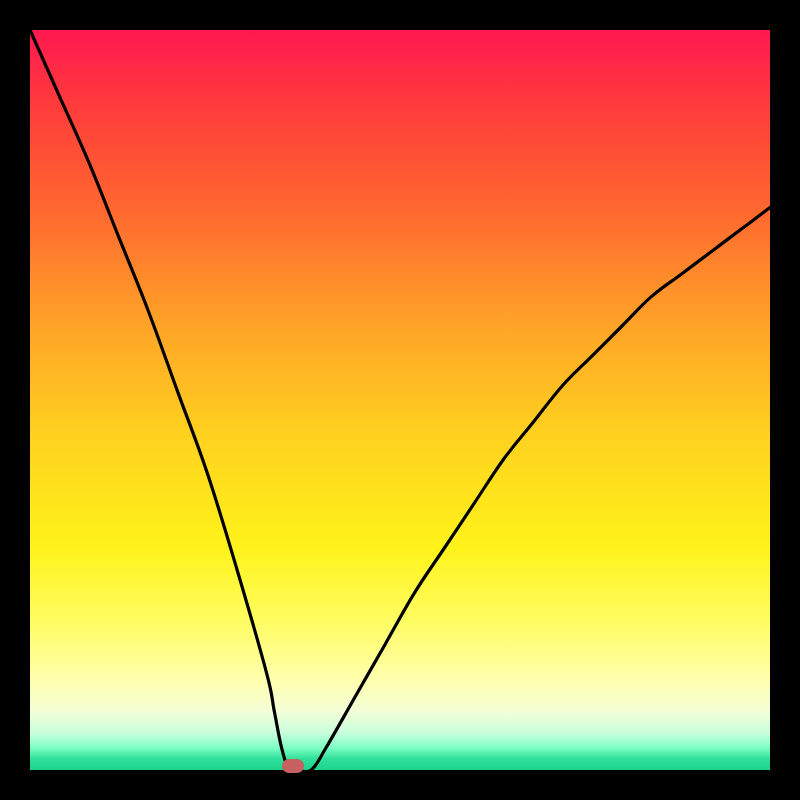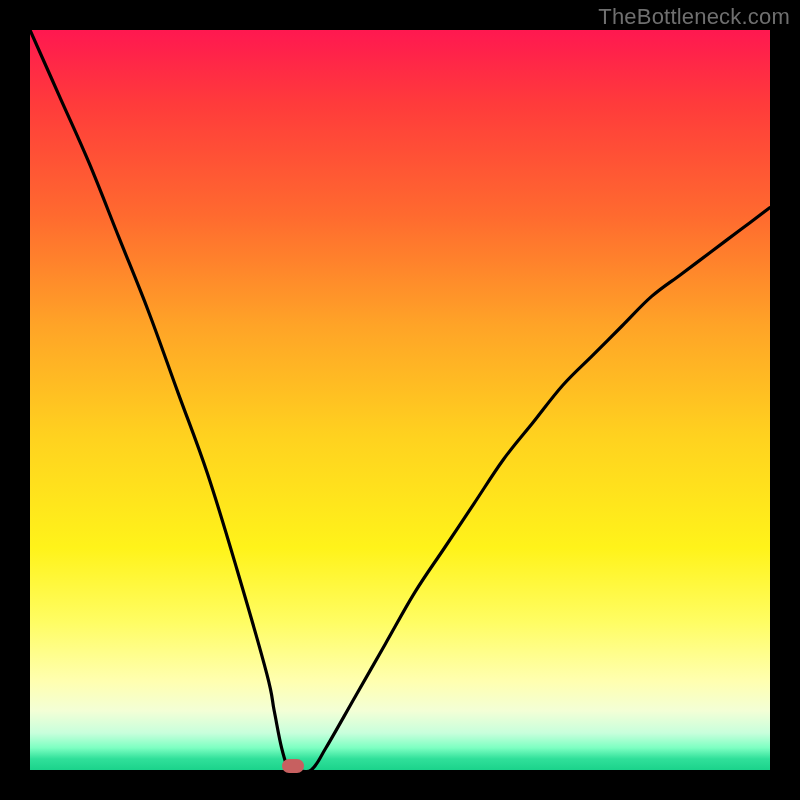--- a/index.html
+++ b/index.html
@@ -65,21 +65,20 @@
     height: 14px;
     background: #c76060;
     border-radius: 7px;
     transform: translate(-50%, -50%);
   }
 </style>
 </head>
 <body>
 
 <div class="frame">
-  <div class="watermark">TheBottleneck.com</div>
 
   <div class="plot">
 
     <svg class="curve" viewBox="0 0 740 740" preserveAspectRatio="none">
       <path id="curve-path" fill="none" stroke="#000000" stroke-width="3.2" stroke-linecap="round" stroke-linejoin="round" d="M 0.00 0.00 C 5.33 11.99, 18.94 42.62, 29.60 66.60 C 40.26 90.58, 48.54 107.89, 59.20 133.20 C 69.86 158.51, 78.14 180.56, 88.80 207.20 C 99.46 233.84, 107.74 253.23, 118.40 281.20 C 129.06 309.17, 137.34 333.30, 148.00 362.60 C 158.66 391.90, 166.94 412.03, 177.60 444.00 C 188.26 475.97, 196.54 504.24, 207.20 540.20 C 217.86 576.16, 230.14 618.49, 236.80 643.80 C 243.46 669.11, 241.54 667.48, 244.20 680.80 C 246.86 694.12, 248.94 707.14, 251.60 717.80 C 254.26 728.46, 256.34 736.00, 259.00 740.00 C 261.66 744.00, 262.40 740.00, 266.40 740.00 C 270.40 740.00, 275.87 744.00, 281.20 740.00 C 286.53 736.00, 288.01 731.12, 296.00 717.80 C 303.99 704.48, 314.94 684.65, 325.60 666.00 C 336.26 647.35, 344.54 632.85, 355.20 614.20 C 365.86 595.55, 374.14 579.72, 384.80 562.40 C 395.46 545.08, 403.74 533.98, 414.40 518.00 C 425.06 502.02, 433.34 489.58, 444.00 473.60 C 454.66 457.62, 462.94 443.85, 473.60 429.20 C 484.26 414.55, 492.54 405.52, 503.20 392.20 C 513.86 378.88, 522.14 367.19, 532.80 355.20 C 543.46 343.21, 551.74 336.26, 562.40 325.60 C 573.06 314.94, 581.34 306.66, 592.00 296.00 C 602.66 285.34, 610.94 275.72, 621.60 266.40 C 632.26 257.08, 640.54 252.19, 651.20 244.20 C 661.86 236.21, 670.14 229.99, 680.80 222.00 C 691.46 214.01, 699.74 207.79, 710.40 199.80 C 721.06 191.81, 734.67 181.60, 740.00 177.60"></path>
     </svg>
 
     <div class="marker" id="marker" style="left: 262.7px; top: 736px; background: rgb(199, 96, 96);"></div>
   </div>
 </div>

